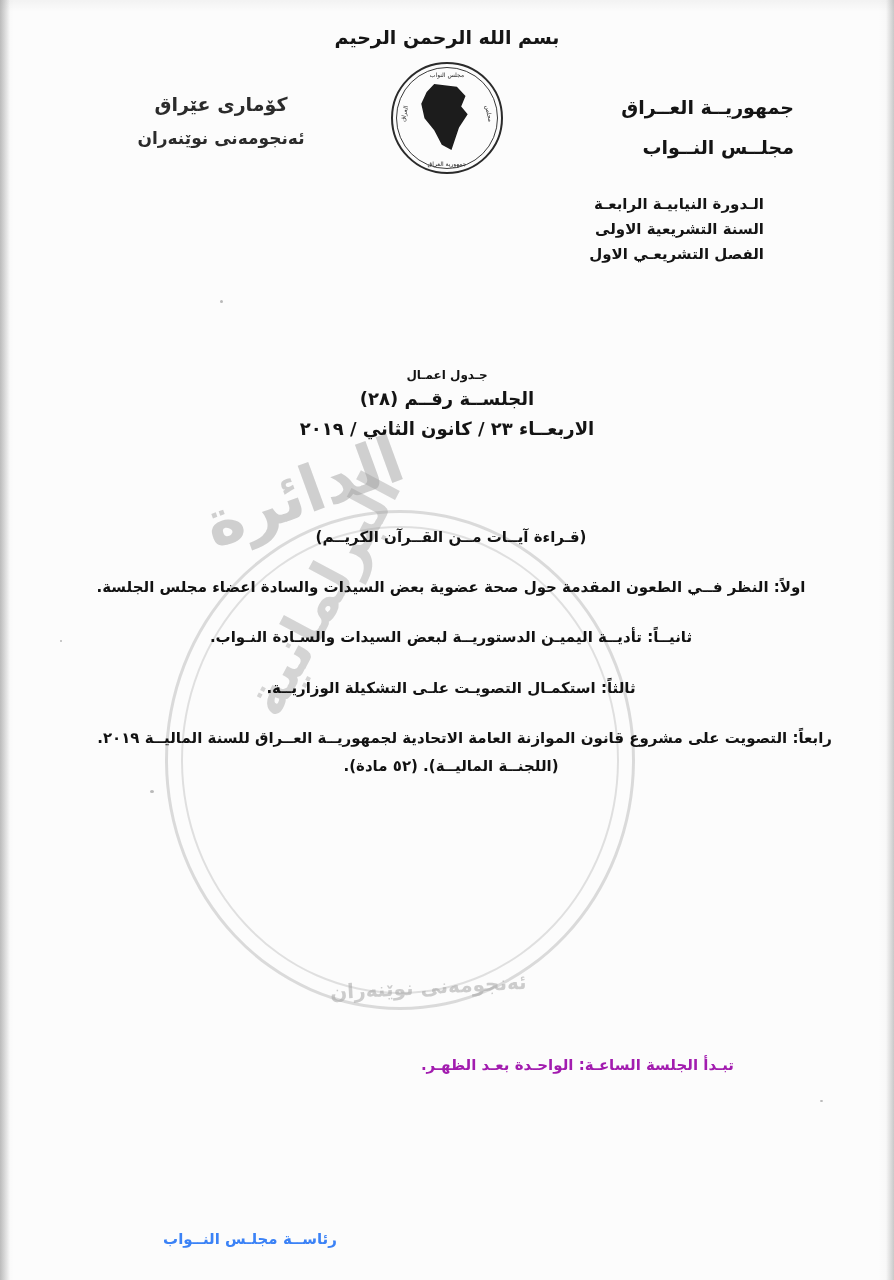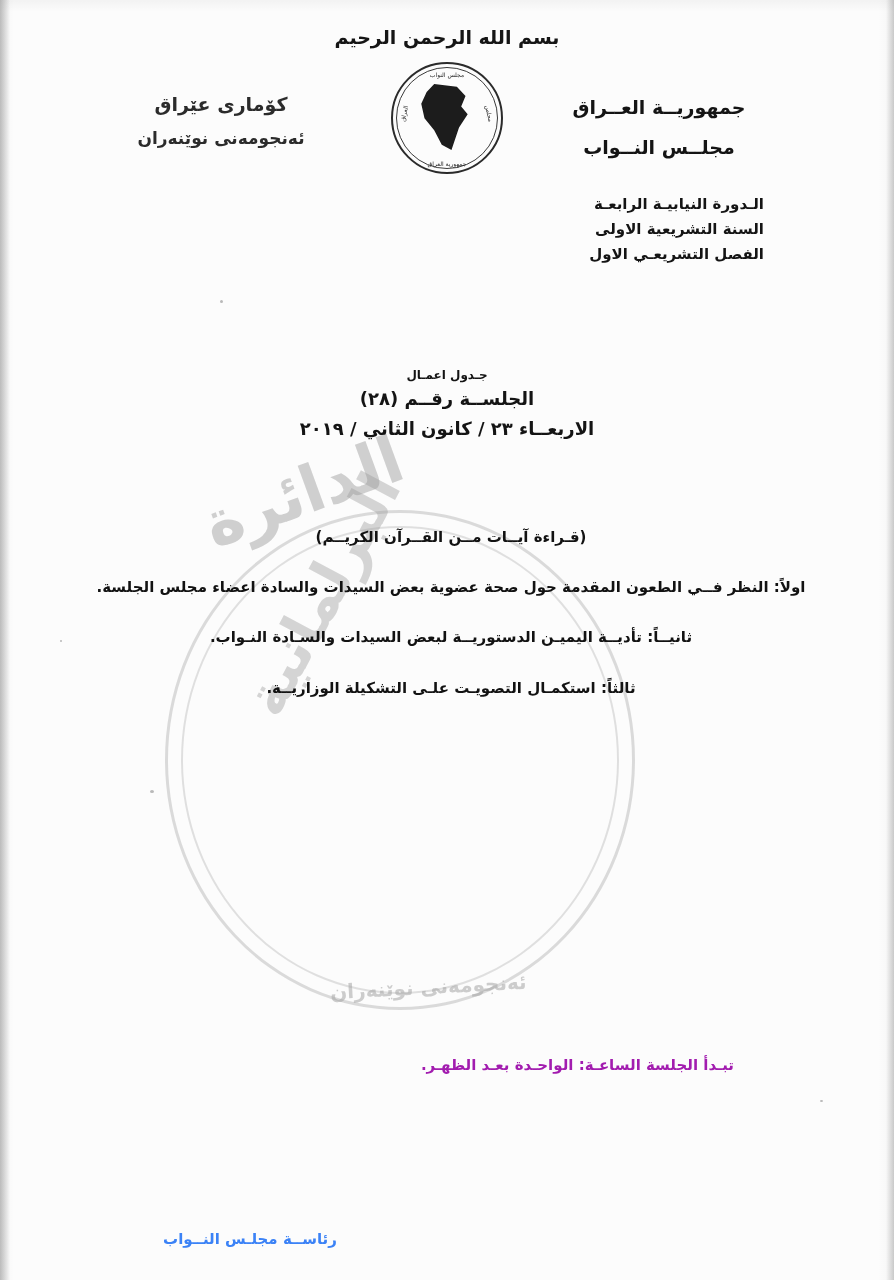--- a/index.html
+++ b/index.html
@@ -126,21 +126,21 @@
     color: #2a2a2a;
   }
   .emblem .side-text-l { left: 5px; transform: rotate(-78deg); }
   .emblem .side-text-r { right: 5px; transform: rotate(78deg); }
 
   .republic-block {
     position: absolute;
     top: 88px;
     right: 100px;
     width: 270px;
-    text-align: center;
+    text-align: right;
     font-family: "DejaVu Sans", sans-serif;
     font-weight: bold;
     font-size: 19px;
     letter-spacing: 3px;
     color: #141414;
     line-height: 2.1;
   }
 
   .session-meta {
     position: absolute;
@@ -340,20 +340,24 @@
   <div class="stamp-text-big">الدائرة</div>
   <div class="stamp-text-mid">البرلمانية</div>
   <div class="stamp-text-bottom">ئه‌نجومه‌نی نوێنه‌ران</div>
 
   <div class="agenda">
     <div class="quran">(قـراءة آيــات مــن القــرآن الكريــم)</div>
 
     <div class="item">اولاً: النظر فــي الطعون المقدمة حول صحة عضوية بعض السيدات والسادة اعضاء مجلس الجلسة.</div>
     <div class="item">ثانيــاً: تأديــة اليميـن الدستوريــة لبعض السيدات والسـادة النـواب.</div>
     <div class="item">ثالثاً:  استكمـال التصويـت علـى التشكيلة الوزاريــة.</div>
+    <div class="item wide">
+      <span>رابعاً: التصويت على مشروع قانون الموازنة العامة الاتحادية لجمهوريــة العــراق للسنة الماليــة ٢٠١٩.</span>
+      <span class="sub">(اللجنــة الماليــة). (٥٢ مادة).</span>
+    </div>
   </div>
 
   <div class="start-note">تبـدأ الجلسة الساعـة: الواحـدة بعـد الظهـر.</div>
 
   <div class="signature">رئاســة مجلـس النــواب</div>
 
   <div class="speck" style="left:220px; top:300px; width:3px; height:3px;"></div>
   <div class="speck" style="left:150px; top:790px; width:4px; height:3px;"></div>
   <div class="speck" style="left:60px; top:640px; width:2px; height:2px;"></div>
   <div class="speck" style="left:820px; top:1100px; width:3px; height:2px;"></div>

